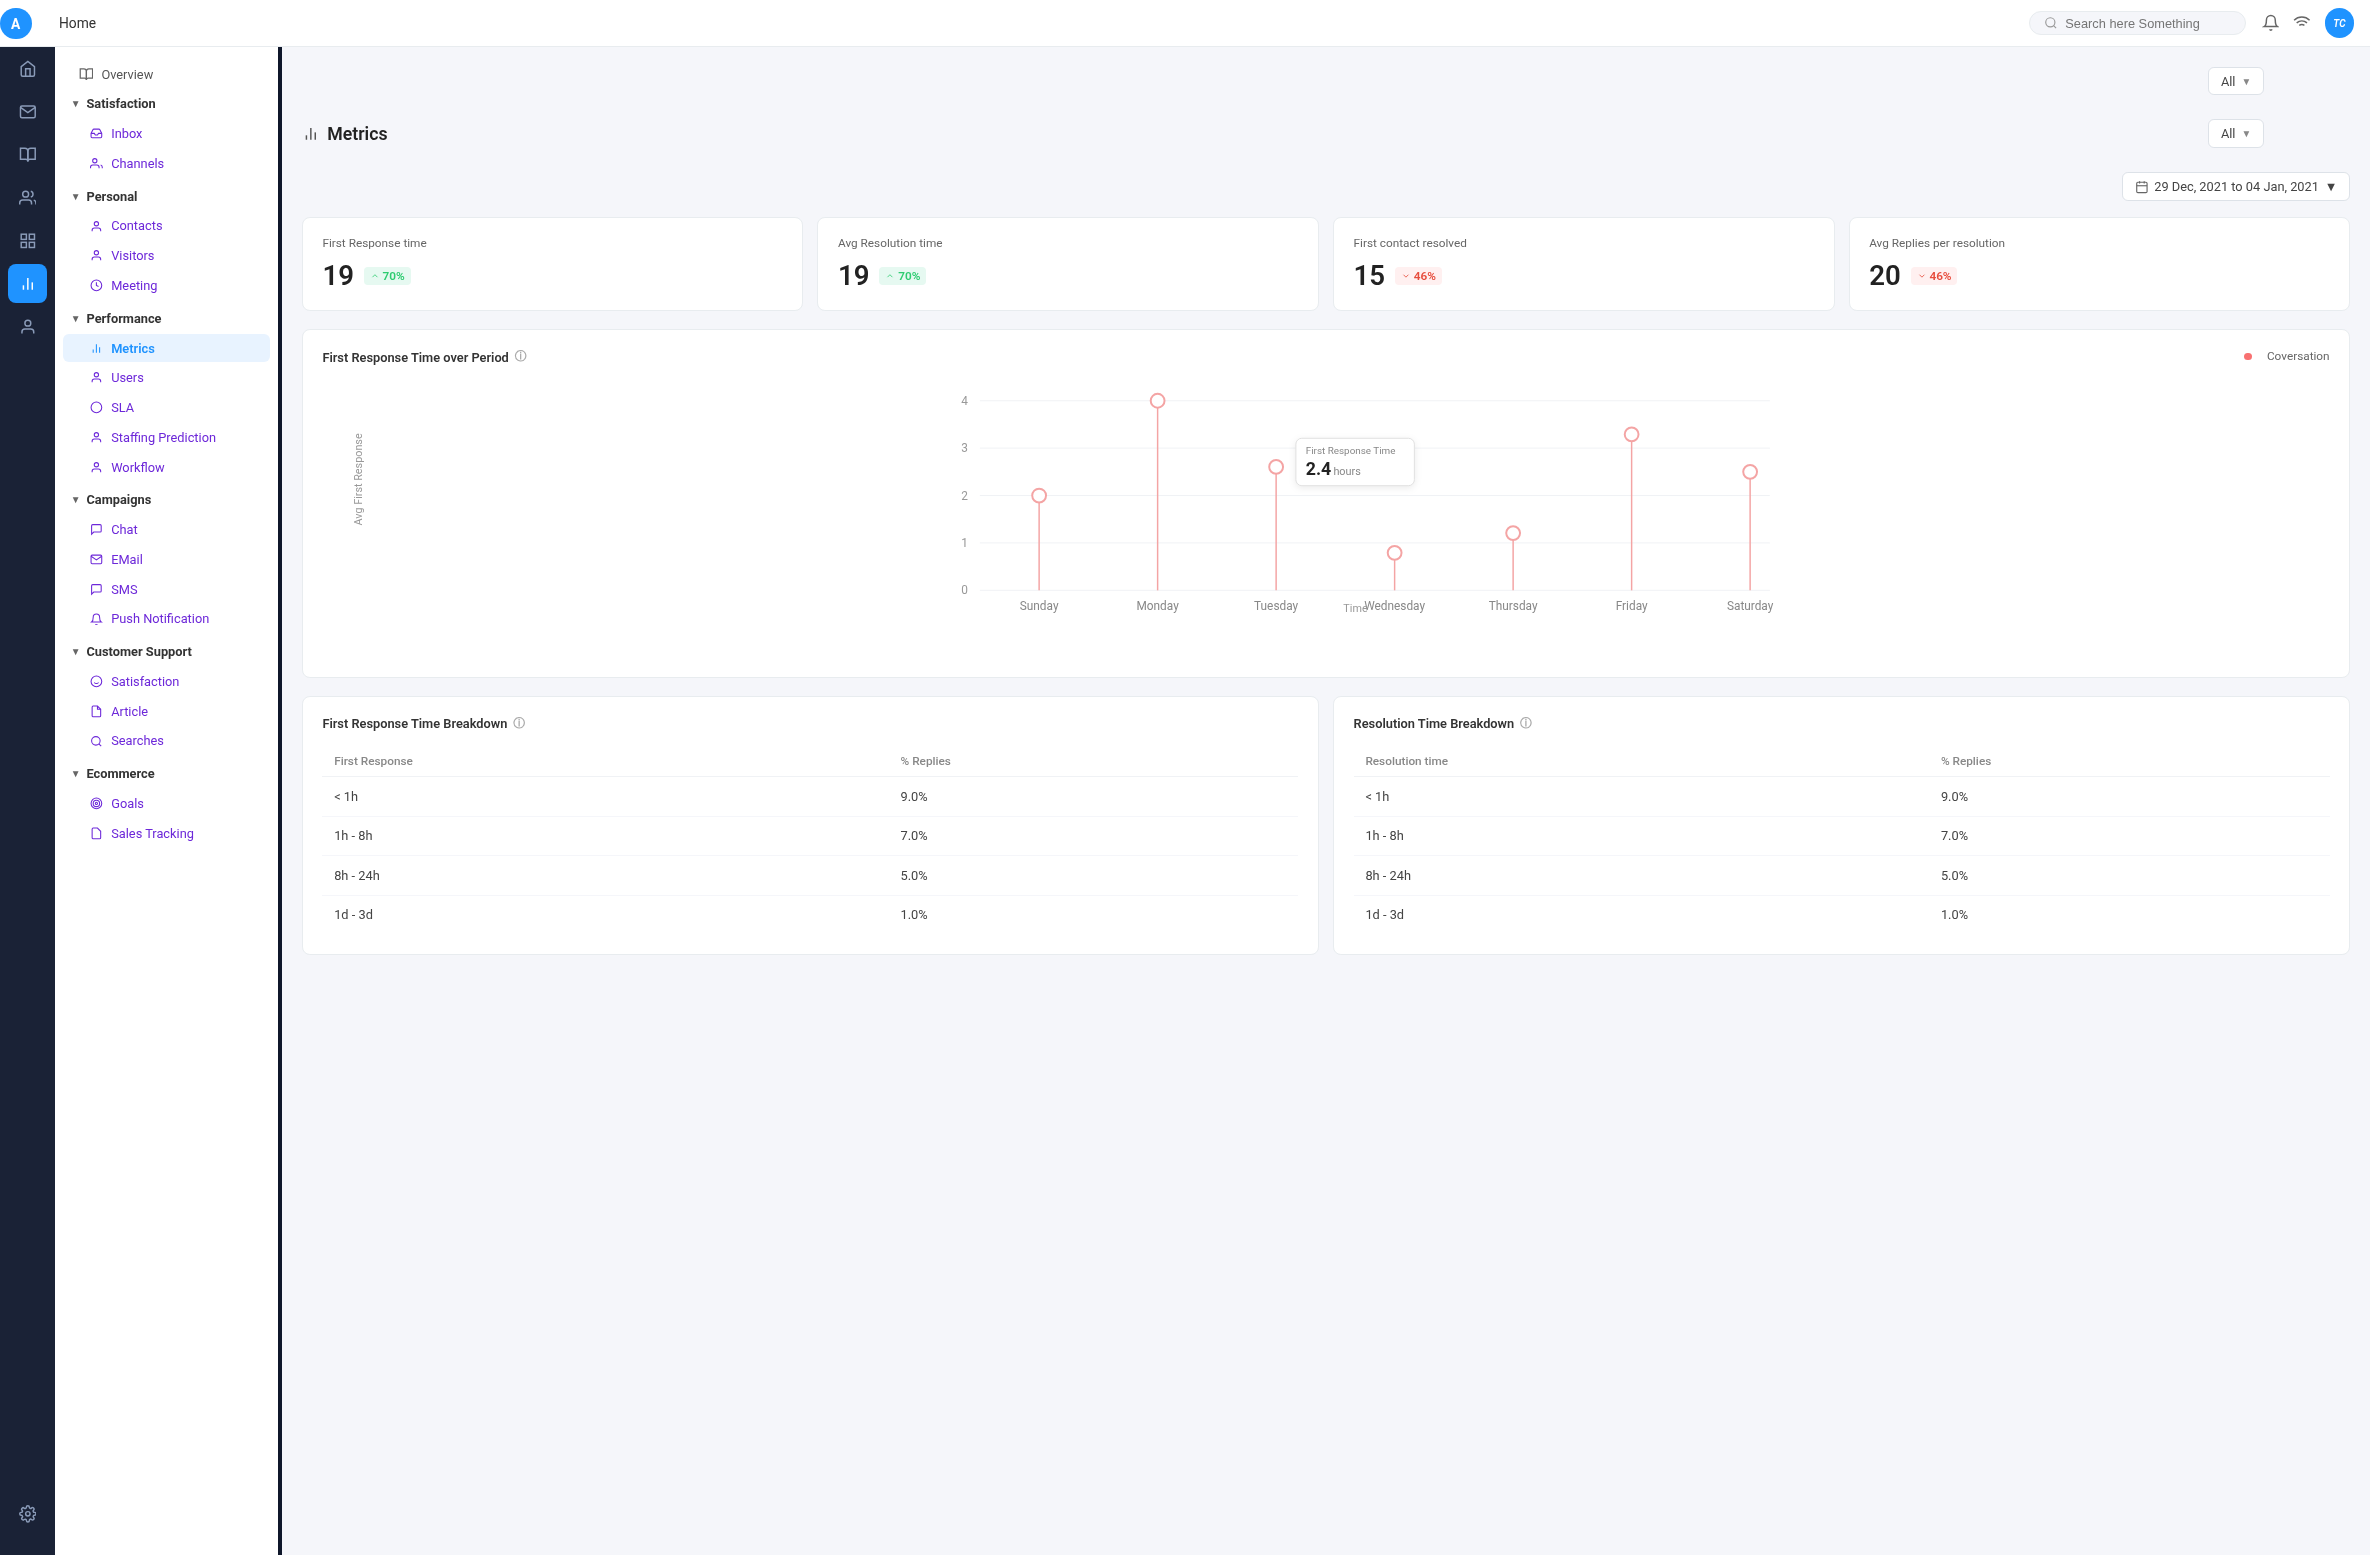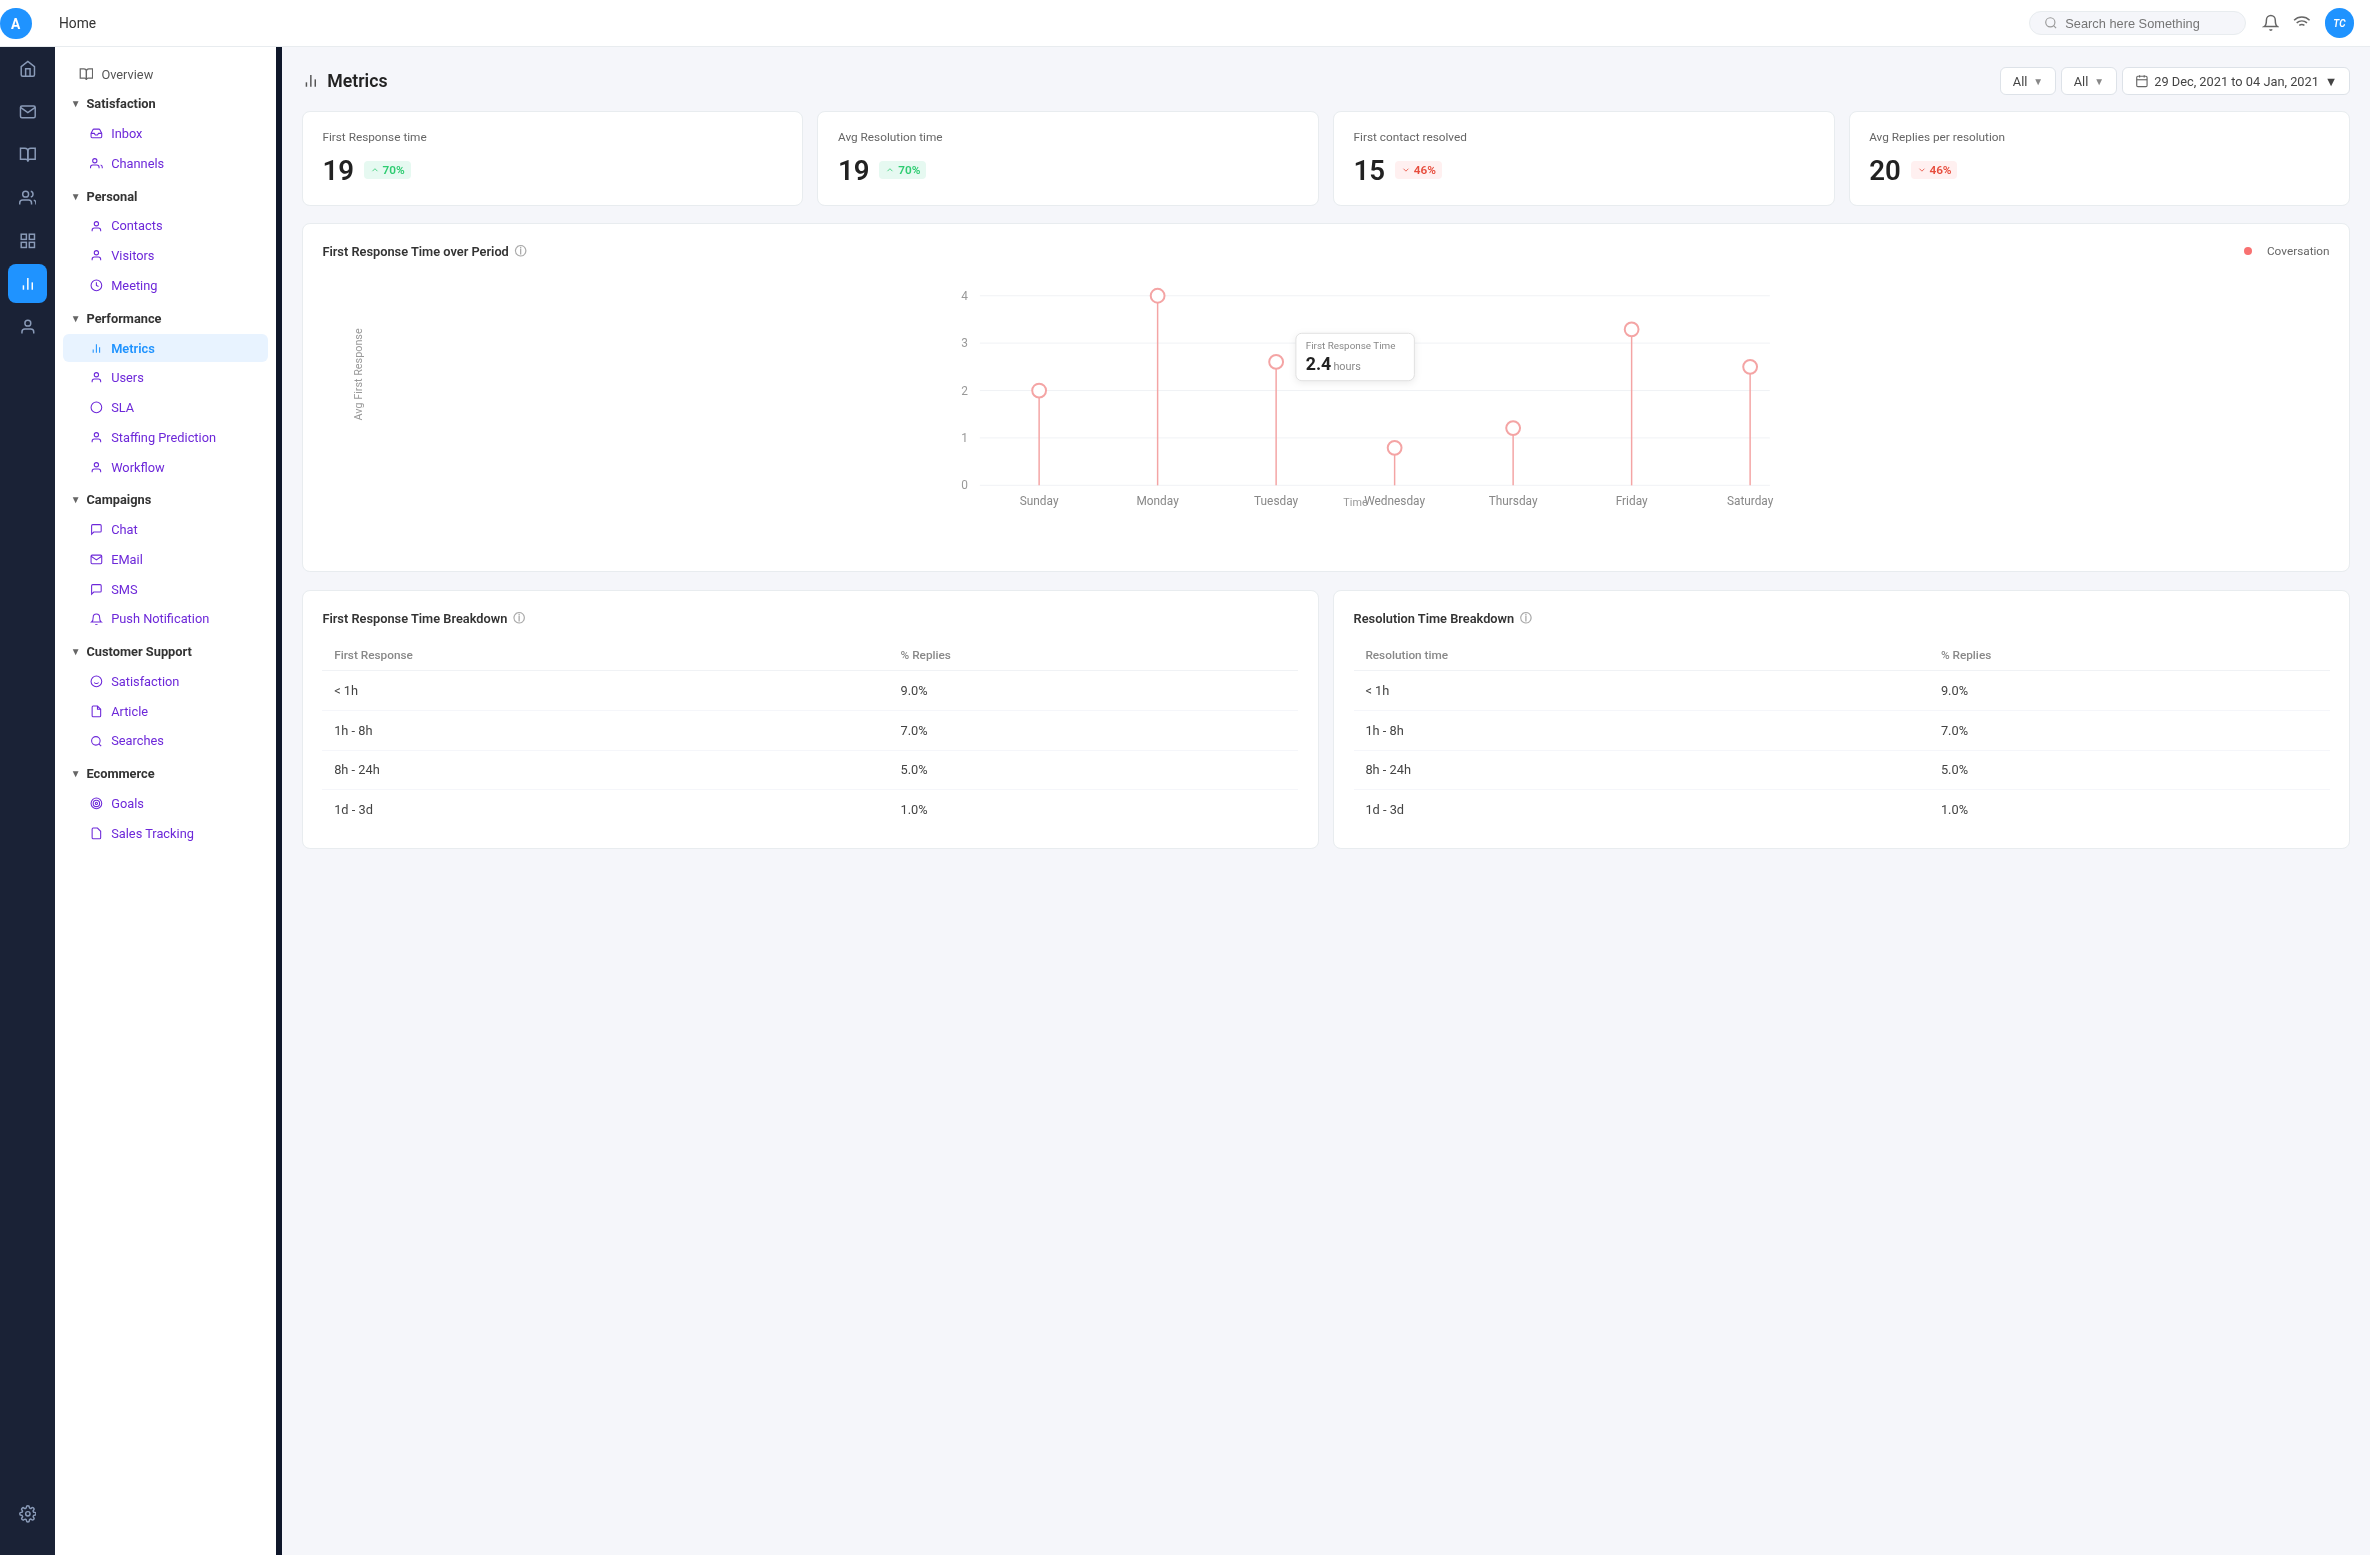--- a/index.html
+++ b/index.html
@@ -14,35 +14,35 @@
     .topbar-avatar { width: 29.6px; height: 29.6px; border-radius: 50%; background: #1f93ff; color: #fff; display: flex; align-items: center; justify-content: center; font-size: 10px; font-weight: 600; font-style: italic; }
 
     
     .icon-sidebar { width: 55px; background: #1a2236; display: flex; flex-direction: column; align-items: center; padding-top: 47px; flex-shrink: 0; position: fixed; left: 0; top: 0; bottom: 0; z-index: 99; }
     .icon-sidebar-logo { width: 31.5px; height: 31.5px; border-radius: 50%; background: #1f93ff; display: flex; align-items: center; justify-content: center; position: absolute; top: 7.9px; }
     .icon-sidebar-logo span { color: #fff; font-weight: 700; font-size: 13.8px; }
     .icon-sidebar-item { width: 39px; height: 39px; display: flex; align-items: center; justify-content: center; border-radius: 7.9px; margin: 2px 0; color: #8a9bb8; cursor: pointer; transition: background 0.15s; }
     .icon-sidebar-item.active { background: #1f93ff; color: #fff; }
 
     
-    .left-nav { width: 227px; background: #fff; border-right: 6px solid #0f172a; position: fixed; left: 55px; top: 47px; bottom: 0; overflow-y: auto; padding: 11.8px 0; z-index: 98; }
+    .left-nav { width: 227px; background: #fff; border-right: 4px solid #0f172a; position: fixed; left: 55px; top: 47px; bottom: 0; overflow-y: auto; padding: 11.8px 0; z-index: 98; }
     .nav-section { margin-bottom: 3.9px; }
     .nav-section-header { display: flex; align-items: center; gap: 5.9px; padding: 6.9px 15.8px; font-weight: 700; font-size: 12.8px; color: #333; cursor: pointer; }
     .nav-section-header .chevron { font-size: 9.9px; color: #666; }
     .nav-item { display: flex; align-items: center; gap: 7.9px; padding: 6.9px 15.8px 6.9px 27.6px; font-size: 12.8px; color: #6d28d9; cursor: pointer; border-radius: 5.9px; margin: 1px 7.9px; }
     .nav-item.active { background: #e8f3ff; color: #1f93ff; font-weight: 600; }
     .nav-top-item { display: flex; align-items: center; gap: 7.9px; padding: 6.9px 15.8px; font-size: 12.8px; color: #555; cursor: pointer; border-radius: 5.9px; margin: 1px 7.9px; }
 
     
     .main-content { margin-left: 282px; margin-top: 47px; flex: 1; overflow-y: auto; padding: 19.7px; min-height: calc(100vh - 47px); }
 
     
     .metrics-header { display: flex; align-items: center; gap: 11.8px; margin-bottom: 15.8px; }
     .metrics-title { font-size: 17.7px; font-weight: 600; color: #222; display: flex; align-items: center; gap: 7.9px; }
-    .metrics-filters { display: flex; gap: 5px; margin-left: auto; align-items: center; }
+    .metrics-filters { display: flex; gap: 24px; margin-left: auto; align-items: center; flex-direction: column; }
     .filter-select { display: flex; align-items: center; gap: 5.9px; border: 1px solid #dde2e8; border-radius: 5.9px; padding: 5.9px 11.8px; background: #fff; font-size: 12.8px; color: #444; cursor: pointer; }
     .filter-select .arrow { font-size: 9.9px; color: #888; }
     .date-range { display: flex; align-items: center; gap: 5.9px; border: 1px solid #dde2e8; border-radius: 5.9px; padding: 5.9px 11.8px; background: #fff; font-size: 12.8px; color: #444; cursor: pointer; }
 
     
     .kpi-row { display: grid; grid-template-columns: repeat(4, 1fr); gap: 13.8px; margin-bottom: 17.7px; }
     .kpi-card { background: #fff; border: 1px solid #e8ecef; border-radius: 7.9px; padding: 17.7px 19.7px; }
     .kpi-label { font-size: 11.8px; color: #666; margin-bottom: 9.9px; }
     .kpi-value-row { display: flex; align-items: center; gap: 9.9px; }
     .kpi-value { font-size: 27.6px; font-weight: 600; color: #222; }

